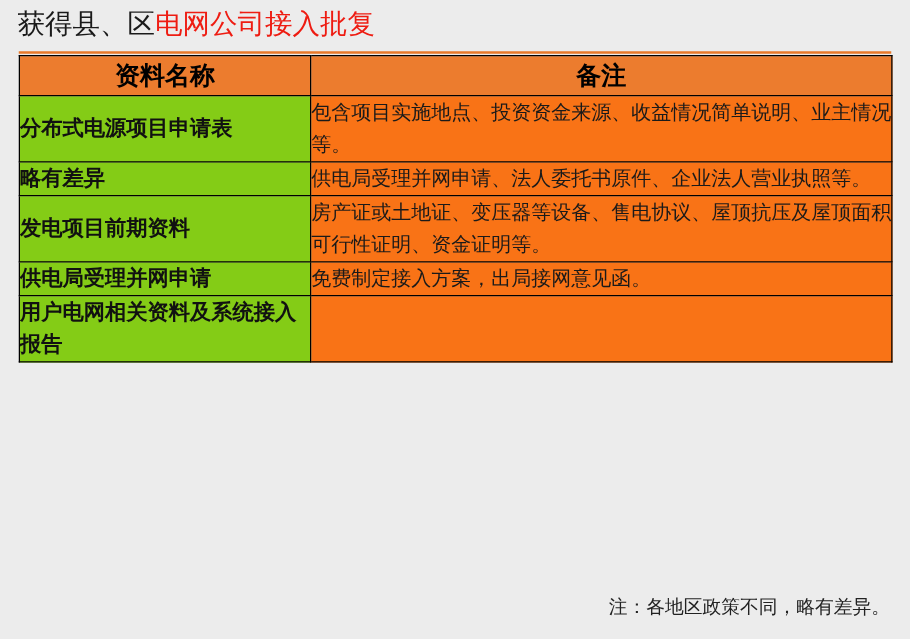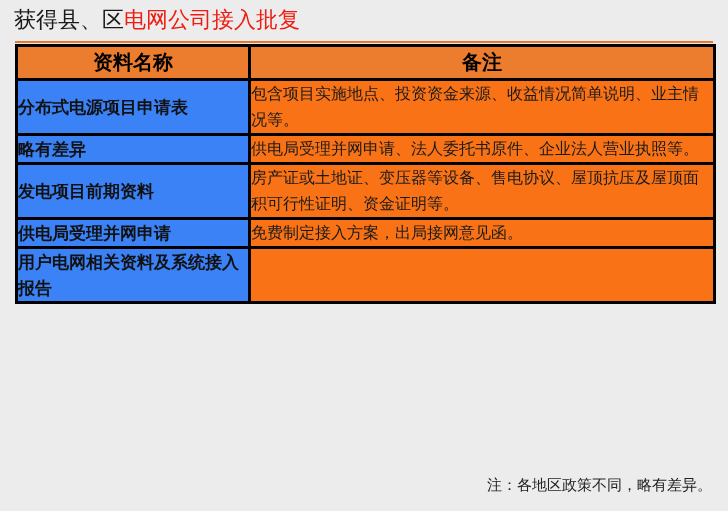--- a/index.html
+++ b/index.html
@@ -50,39 +50,39 @@
   table.doc-table {
     border-collapse: collapse;
     table-layout: fixed;
     width: 698px;
   }
   table.doc-table col.c1 { width: 233px; }
   table.doc-table col.c2 { width: 465px; }
 
   table.doc-table th,
   table.doc-table td {
-    border: 3px solid #000000;
+    border: 1px solid #000000;
     vertical-align: middle;
     padding: 0;
   }
 
   thead th {
     background: #EC7C2E;
     color: #000000;
     font-weight: bold;
     font-size: 20px;
     height: 31px;
     line-height: 31px;
     text-align: center;
     border-color: #EC7C2E;
     border-bottom-color: #E8792A;
   }
 
   td.name-cell {
-    background: #3b82f6;
+    background: #84cc16;
     color: #111111;
     font-weight: bold;
     font-size: 17px;
     line-height: 26px;
     padding: 4px 6px 4px 9px;
     text-align: left;
   }
   td.note-cell {
     background: #f97316;
     color: #1A1A1A;

